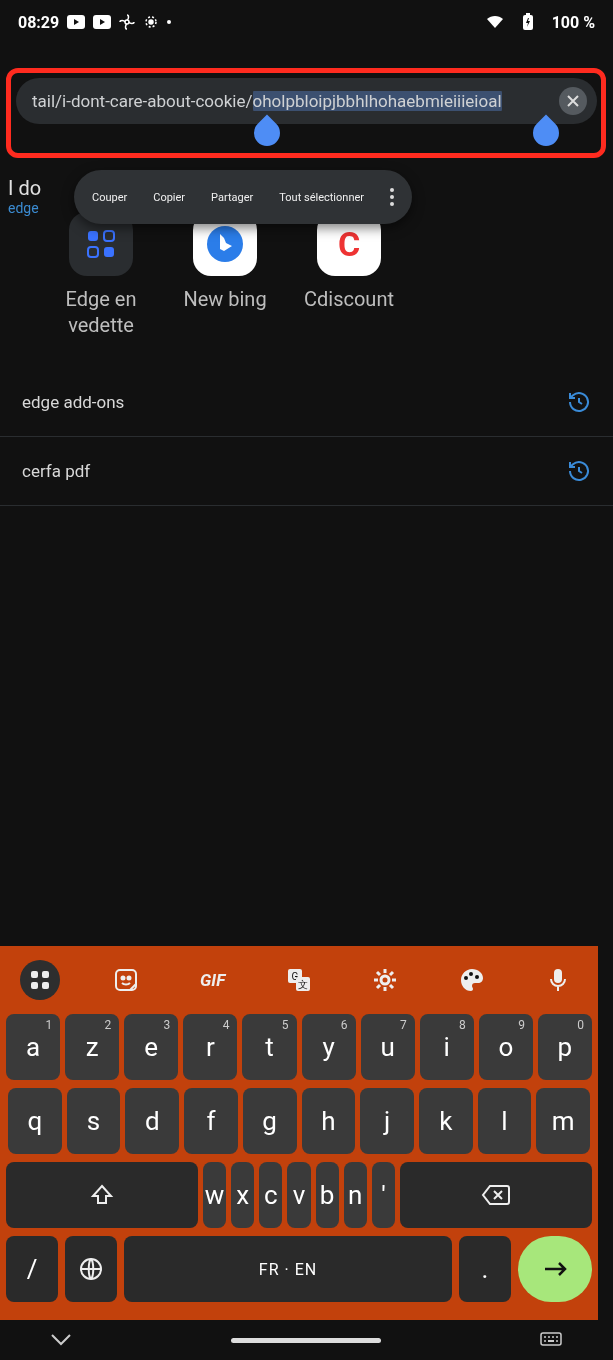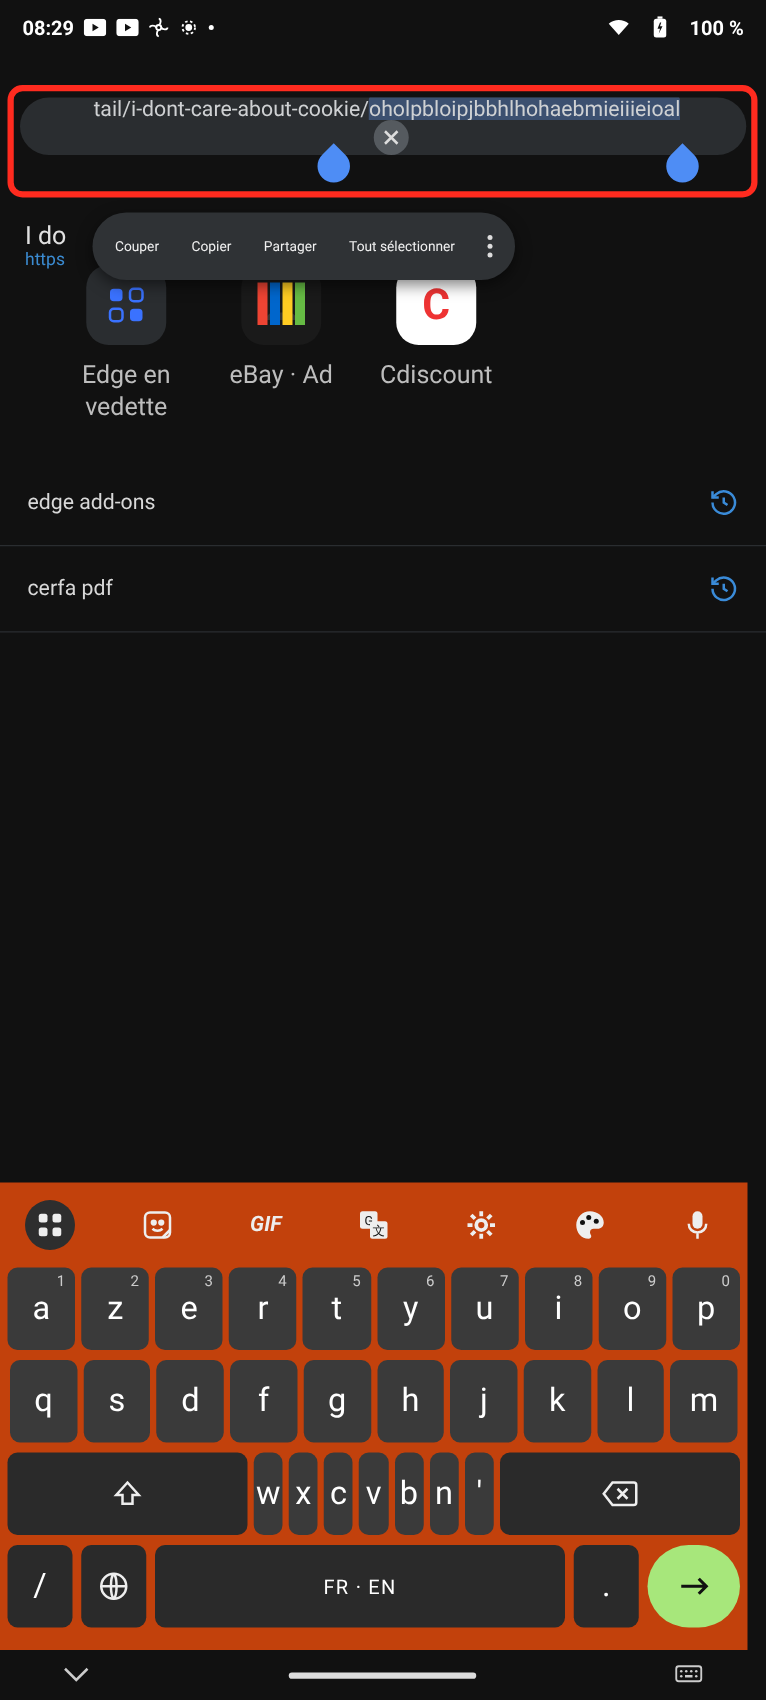--- a/index.html
+++ b/index.html
@@ -10,30 +10,30 @@
   .status-bar { height: 44px; display: flex; align-items: center; padding: 0 18px; color: #fff; font-size: 16px; font-weight: 700; }
   .status-left { display: flex; align-items: center; gap: 8px; }
   .status-right { margin-left: auto; display: flex; align-items: center; gap: 18px; }
   .status-icon svg { display: block; }
 
   
   .annotation { position: absolute; left: 6px; top: 68px; width: 600px; height: 90px; border: 5px solid #ff2b1f; border-radius: 12px; pointer-events: none; z-index: 5; }
 
   
   .addr-wrap { padding: 34px 16px 0 16px; }
-  .addr { background: #2a2d30; border-radius: 26px; height: 46px; display: flex; align-items: center; padding: 0 10px 0 16px; position: relative; flex-direction: column; }
+  .addr { background: #2a2d30; border-radius: 26px; height: 46px; display: flex; align-items: center; padding: 0 10px 0 16px; position: relative; }
   .addr-text { flex: 1; font-size: 17px; color: #cfd1d3; white-space: nowrap; overflow: hidden; }
   .addr-text .sel { background: #3c5070; border-radius: 3px; padding: 1px 0; }
   .clear-btn { width: 28px; height: 28px; border-radius: 50%; background: #555a5f; display: flex; align-items: center; justify-content: center; margin-left: 6px; }
   .handle { position: absolute; width: 26px; height: 26px; background: #4e8df5; border-radius: 50% 50% 50% 0; transform: rotate(-45deg); }
   .handle.left { bottom: -22px; left: 238px; border-radius: 50% 0 50% 50%; }
   .handle.right { bottom: -22px; right: 38px; border-radius: 0 50% 50% 50%; transform: rotate(45deg); }
 
   
-  .sug-peek { position: absolute; left: 20px; top: 176px; font-size: 20px; color: #e0e0e0; }
+  .sug-peek { position: absolute; left: 8px; top: 176px; font-size: 20px; color: #e0e0e0; }
   .sug-peek .url { font-size: 14px; color: #3b8bd1; }
 
   
   .ctx-menu { position: absolute; left: 74px; top: 170px; background: #2f3235; border-radius: 28px; height: 54px; display: flex; align-items: center; padding: 0 18px; gap: 26px; font-size: 11px; color: #f0f0f0; z-index: 6; box-shadow: 0 4px 12px rgba(0,0,0,.5); }
   .ctx-item { cursor: pointer; }
   .ctx-more { font-size: 22px; letter-spacing: 0; line-height: 0; display:flex; flex-direction:column; gap:3px;}
   .ctx-more span{width:4px;height:4px;background:#ddd;border-radius:50%;}
 
   
   .tiles { display: flex; gap: 34px; padding: 88px 34px 0 56px; }
@@ -133,21 +133,21 @@
             <path d="M2 2l10 10M12 2L2 12" stroke="#ddd" stroke-width="2"></path>
           </svg>
       </div>
       <div class="handle left"></div>
       <div class="handle right"></div>
     </div>
   </div>
 
   <div class="sug-peek">
     <div>I do</div>
-    <div class="url">https</div>
+    <div class="url">edge</div>
   </div>
 
   <div class="ctx-menu">
     <div class="ctx-item">Couper</div>
     <div class="ctx-item">Copier</div>
     <div class="ctx-item">Partager</div>
     <div class="ctx-item">Tout sélectionner</div>
     <div class="ctx-more">
         <span></span>
         <span></span>
@@ -162,32 +162,27 @@
             <rect x="4" y="4" width="10" height="10" rx="3" fill="#3a72ff"></rect>
             <rect x="20" y="4" width="10" height="10" rx="3" fill="none" stroke="#3a72ff" stroke-width="2"></rect>
             <rect x="4" y="20" width="10" height="10" rx="3" fill="none" stroke="#3a72ff" stroke-width="2"></rect>
             <rect x="20" y="20" width="10" height="10" rx="3" fill="#3a72ff"></rect>
           </svg>
         <div class="badge-dot"></div>
       </div>
       <div class="tile-label">Edge en vedette</div>
     </div>
     <div class="tile">
-      <div class="tile-icon" style="background:#1a1a1a">
-        <svg width="44" height="44" viewBox="0 0 44 44">
-            <path d="M10 34c0-4 3-6 6-6h12c3 0 6 2 6 6H10z" fill="#333"></path>
-          </svg>
-        <div class="ebay-stripes" style="position:absolute;top:14px;">
-          <div style="background:#e43"></div>
-            <div style="background:#06c"></div>
-            <div style="background:#fc2"></div>
-            <div style="background:#6b4"></div>
-        </div>
-      </div>
-      <div class="tile-label">eBay · Ad</div>
+      <div class="tile-icon" style="background:#fff">
+        <svg width="40" height="40" viewBox="0 0 40 40">
+            <circle cx="20" cy="20" r="18" fill="#2b7de9"></circle>
+            <path d="M15 10v15l4 2 8-5-6-3-2-5z" fill="#fff"></path>
+          </svg>
+      </div>
+      <div class="tile-label">New bing</div>
     </div>
     <div class="tile">
       <div class="tile-icon" style="background:#fff;color:#e33;font-weight:700;font-size:34px">C</div>
       <div class="tile-label">Cdiscount</div>
     </div>
   </div>
 
   <div class="recent">
     <div class="recent-item">
       <span class="txt">edge add-ons</span>

